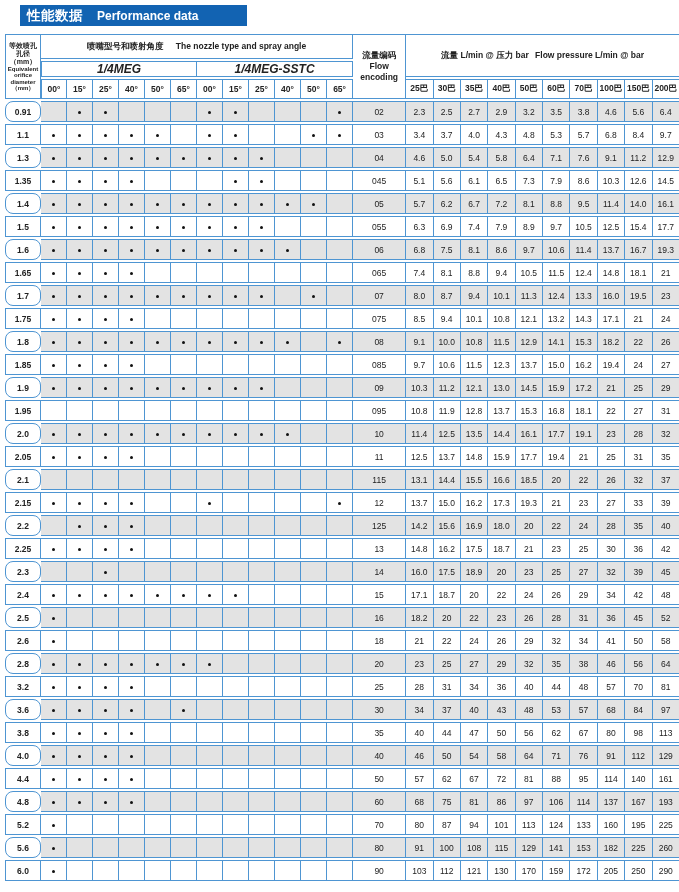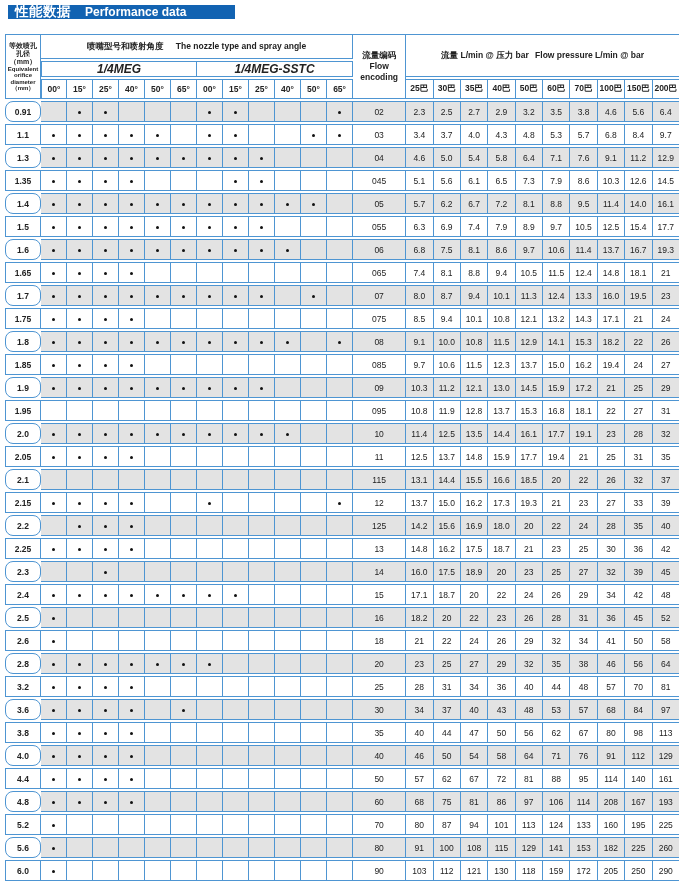--- a/index.html
+++ b/index.html
@@ -5,21 +5,21 @@
   :root{
     --blue:#1263b2;
     --border:#4e95d2;
     --stripe:#e3e3e3;
     --txt:#222;
   }
   html,body{margin:0;padding:0;background:#fff;}
   body{width:679px;height:892px;overflow:hidden;font-family:"Liberation Sans","DejaVu Sans",sans-serif;color:var(--txt);}
   .page{position:relative;width:679px;height:892px;background:#fff;}
   .title-bar{
-    position:absolute;left:8px;top:5px;height:14px;min-width:227px;box-sizing:border-box;
+    position:absolute;left:20px;top:5px;height:21px;min-width:227px;box-sizing:border-box;
     background:var(--blue);color:#fff;display:flex;align-items:center;padding:0 10px 0 7px;
   }
   .t-zh{font-size:13.5px;font-weight:bold;letter-spacing:0.5px;}
   .t-en{font-size:12px;font-weight:bold;margin-left:14px;}
   table.perf{
     position:absolute;left:5px;top:32px;width:675px;
     border-collapse:separate;border-spacing:0 2px;table-layout:fixed;
   }
   .perf th,.perf td{
     box-sizing:border-box;padding:0;text-align:center;vertical-align:middle;background:#fff;
@@ -927,21 +927,21 @@
           <td class="c-dot"></td>
           <td class="c-dot"></td>
           <td class="c-code">60</td>
           <td class="c-val">68</td>
           <td class="c-val">75</td>
           <td class="c-val">81</td>
           <td class="c-val">86</td>
           <td class="c-val">97</td>
           <td class="c-val">106</td>
           <td class="c-val">114</td>
-          <td class="c-val">208</td>
+          <td class="c-val">137</td>
           <td class="c-val">167</td>
           <td class="c-val">193</td>
         </tr>
         <tr>
           <td class="c-diam">5.2</td>
           <td class="c-dot"><span class="dot"></span></td>
           <td class="c-dot"></td>
           <td class="c-dot"></td>
           <td class="c-dot"></td>
           <td class="c-dot"></td>
@@ -1002,21 +1002,21 @@
           <td class="c-dot"></td>
           <td class="c-dot"></td>
           <td class="c-dot"></td>
           <td class="c-dot"></td>
           <td class="c-dot"></td>
           <td class="c-code">90</td>
           <td class="c-val">103</td>
           <td class="c-val">112</td>
           <td class="c-val">121</td>
           <td class="c-val">130</td>
-          <td class="c-val">118</td>
+          <td class="c-val">170</td>
           <td class="c-val">159</td>
           <td class="c-val">172</td>
           <td class="c-val">205</td>
           <td class="c-val">250</td>
           <td class="c-val">290</td>
         </tr>
       </tbody>
   </table>
 
 </div>

